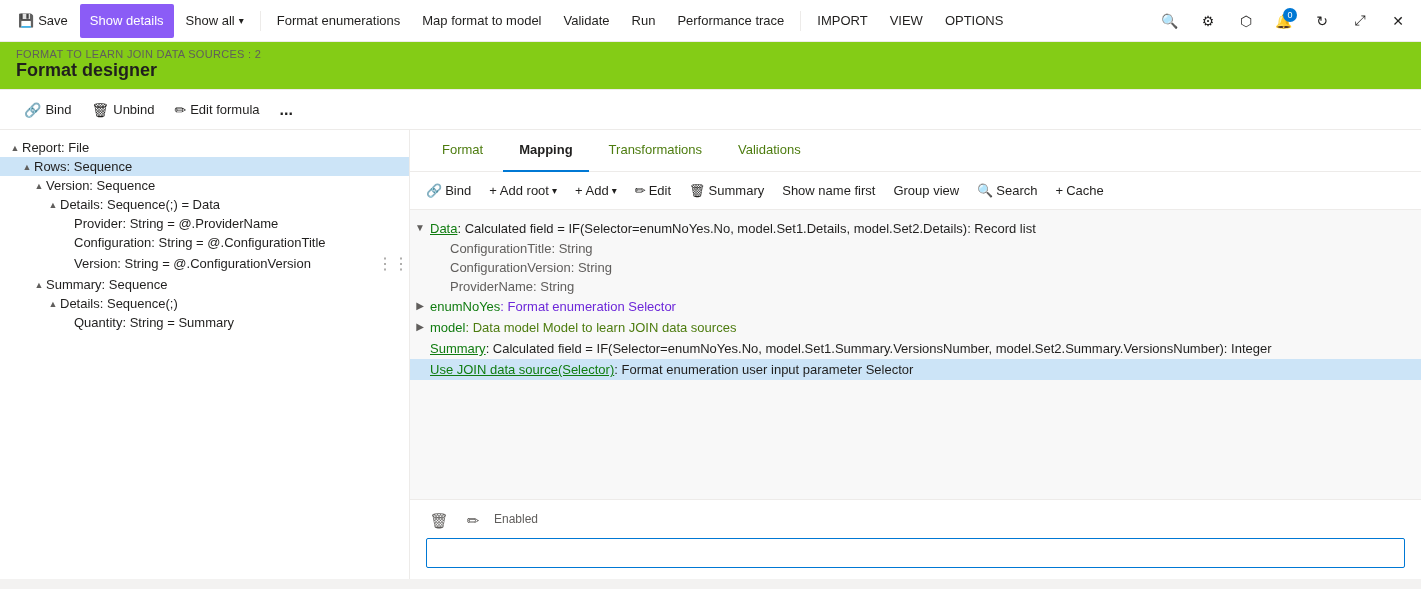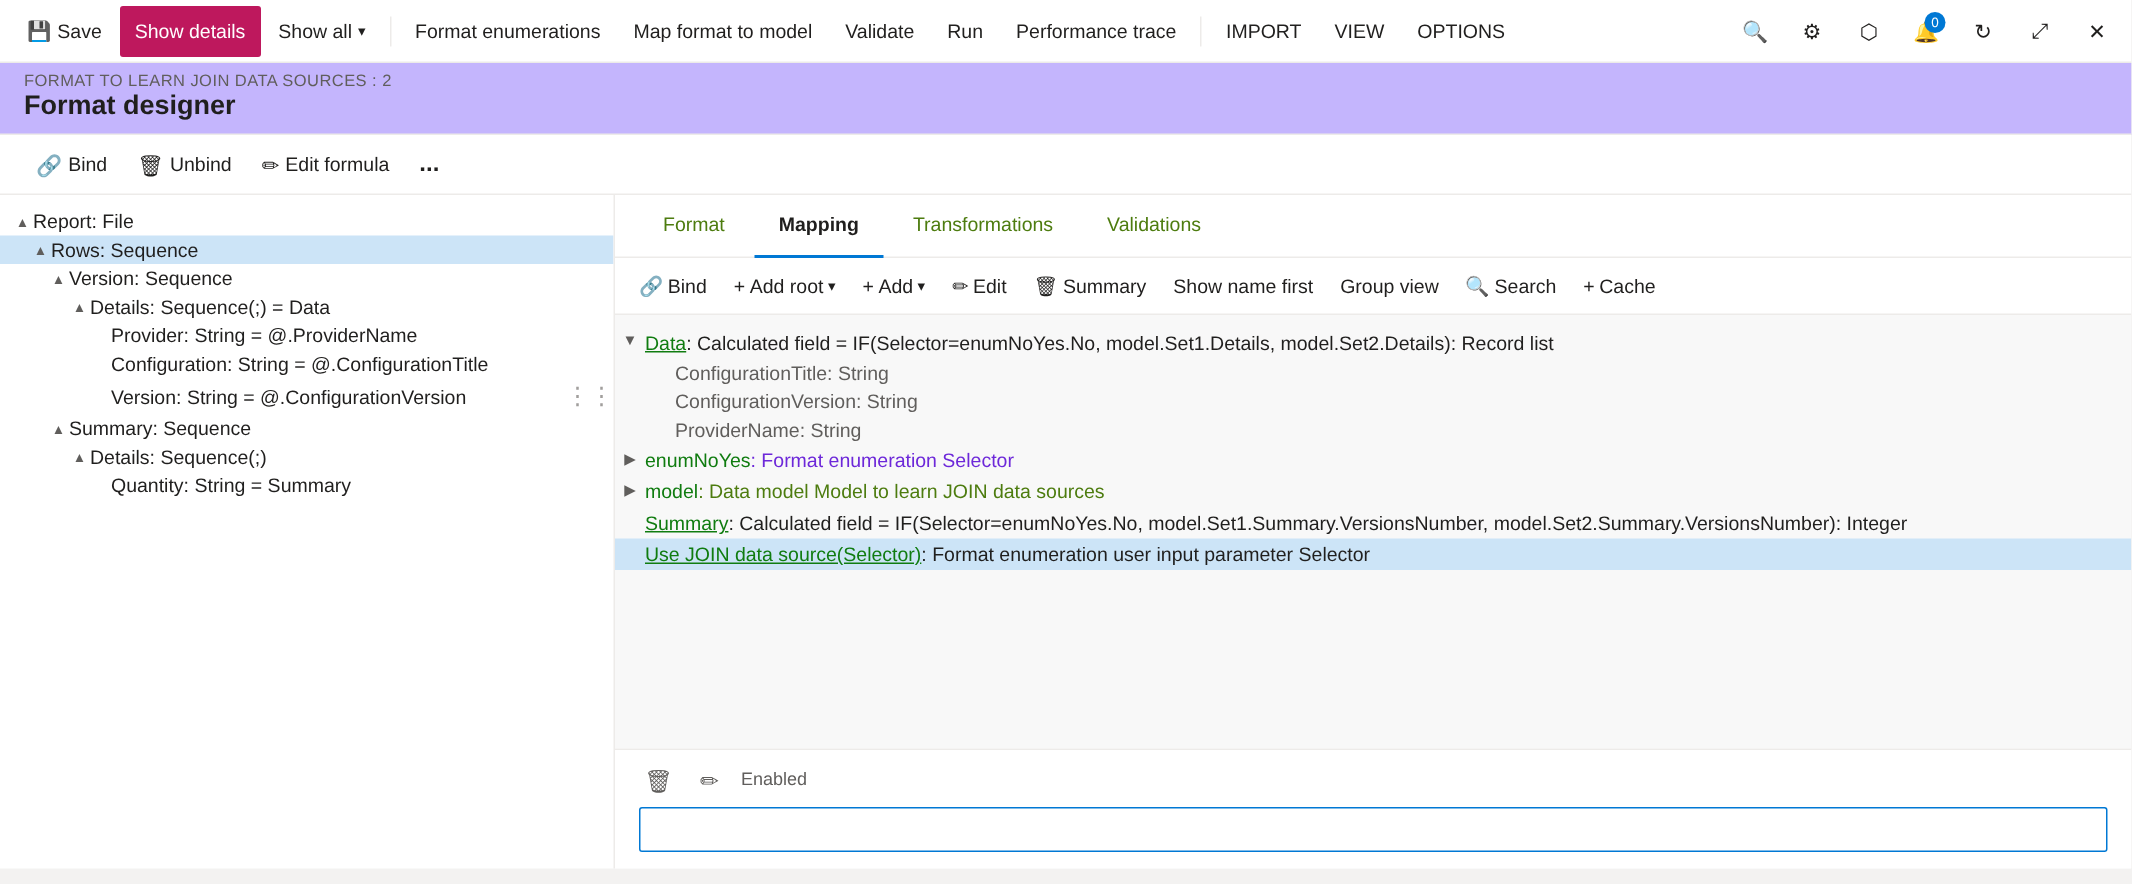--- a/index.html
+++ b/index.html
@@ -14,39 +14,39 @@
       height: 42px;
       padding: 0 8px;
       gap: 2px;
     }
     .top-bar-btn {
       display: flex; align-items: center; gap: 4px;
       padding: 4px 10px; cursor: pointer; font-size: 13px;
       border: none; background: transparent; color: #201f1e;
       border-radius: 2px; height: 34px;
     }
-    .top-bar-btn.active { background: #be185d; color: #fff; }
+    .top-bar-btn.active { background: #8b5cf6; color: #fff; }
     .top-bar-sep { width: 1px; height: 20px; background: #edebe9; margin: 0 4px; }
     .top-bar-right { margin-left: auto; display: flex; align-items: center; gap: 8px; }
     .top-bar-icon-btn {
       width: 30px; height: 30px; display: flex; align-items: center; justify-content: center;
       border: none; background: transparent; cursor: pointer; border-radius: 2px; font-size: 14px; color: #201f1e;
     }
     .notification-badge {
       position: relative; display: inline-flex; align-items: center; justify-content: center;
     }
     .badge-dot {
       position: absolute; top: 2px; right: 2px;
       width: 14px; height: 14px; background: #0078d4; border-radius: 50%;
       font-size: 9px; color: #fff; display: flex; align-items: center; justify-content: center;
     }
 
     
     .page-header {
-      background: #c4b5fd;
+      background: #84cc16;
       padding: 6px 16px 8px;
       border-bottom: 1px solid #edebe9;
     }
     .breadcrumb { font-size: 11px; color: #605e5c; text-transform: uppercase; letter-spacing: 0.3px; }
     .page-title { font-size: 18px; font-weight: 700; color: #201f1e; }
 
     
     .action-bar {
       display: flex; align-items: center; gap: 4px;
       background: #fff; padding: 4px 16px; border-bottom: 1px solid #edebe9; height: 40px;

